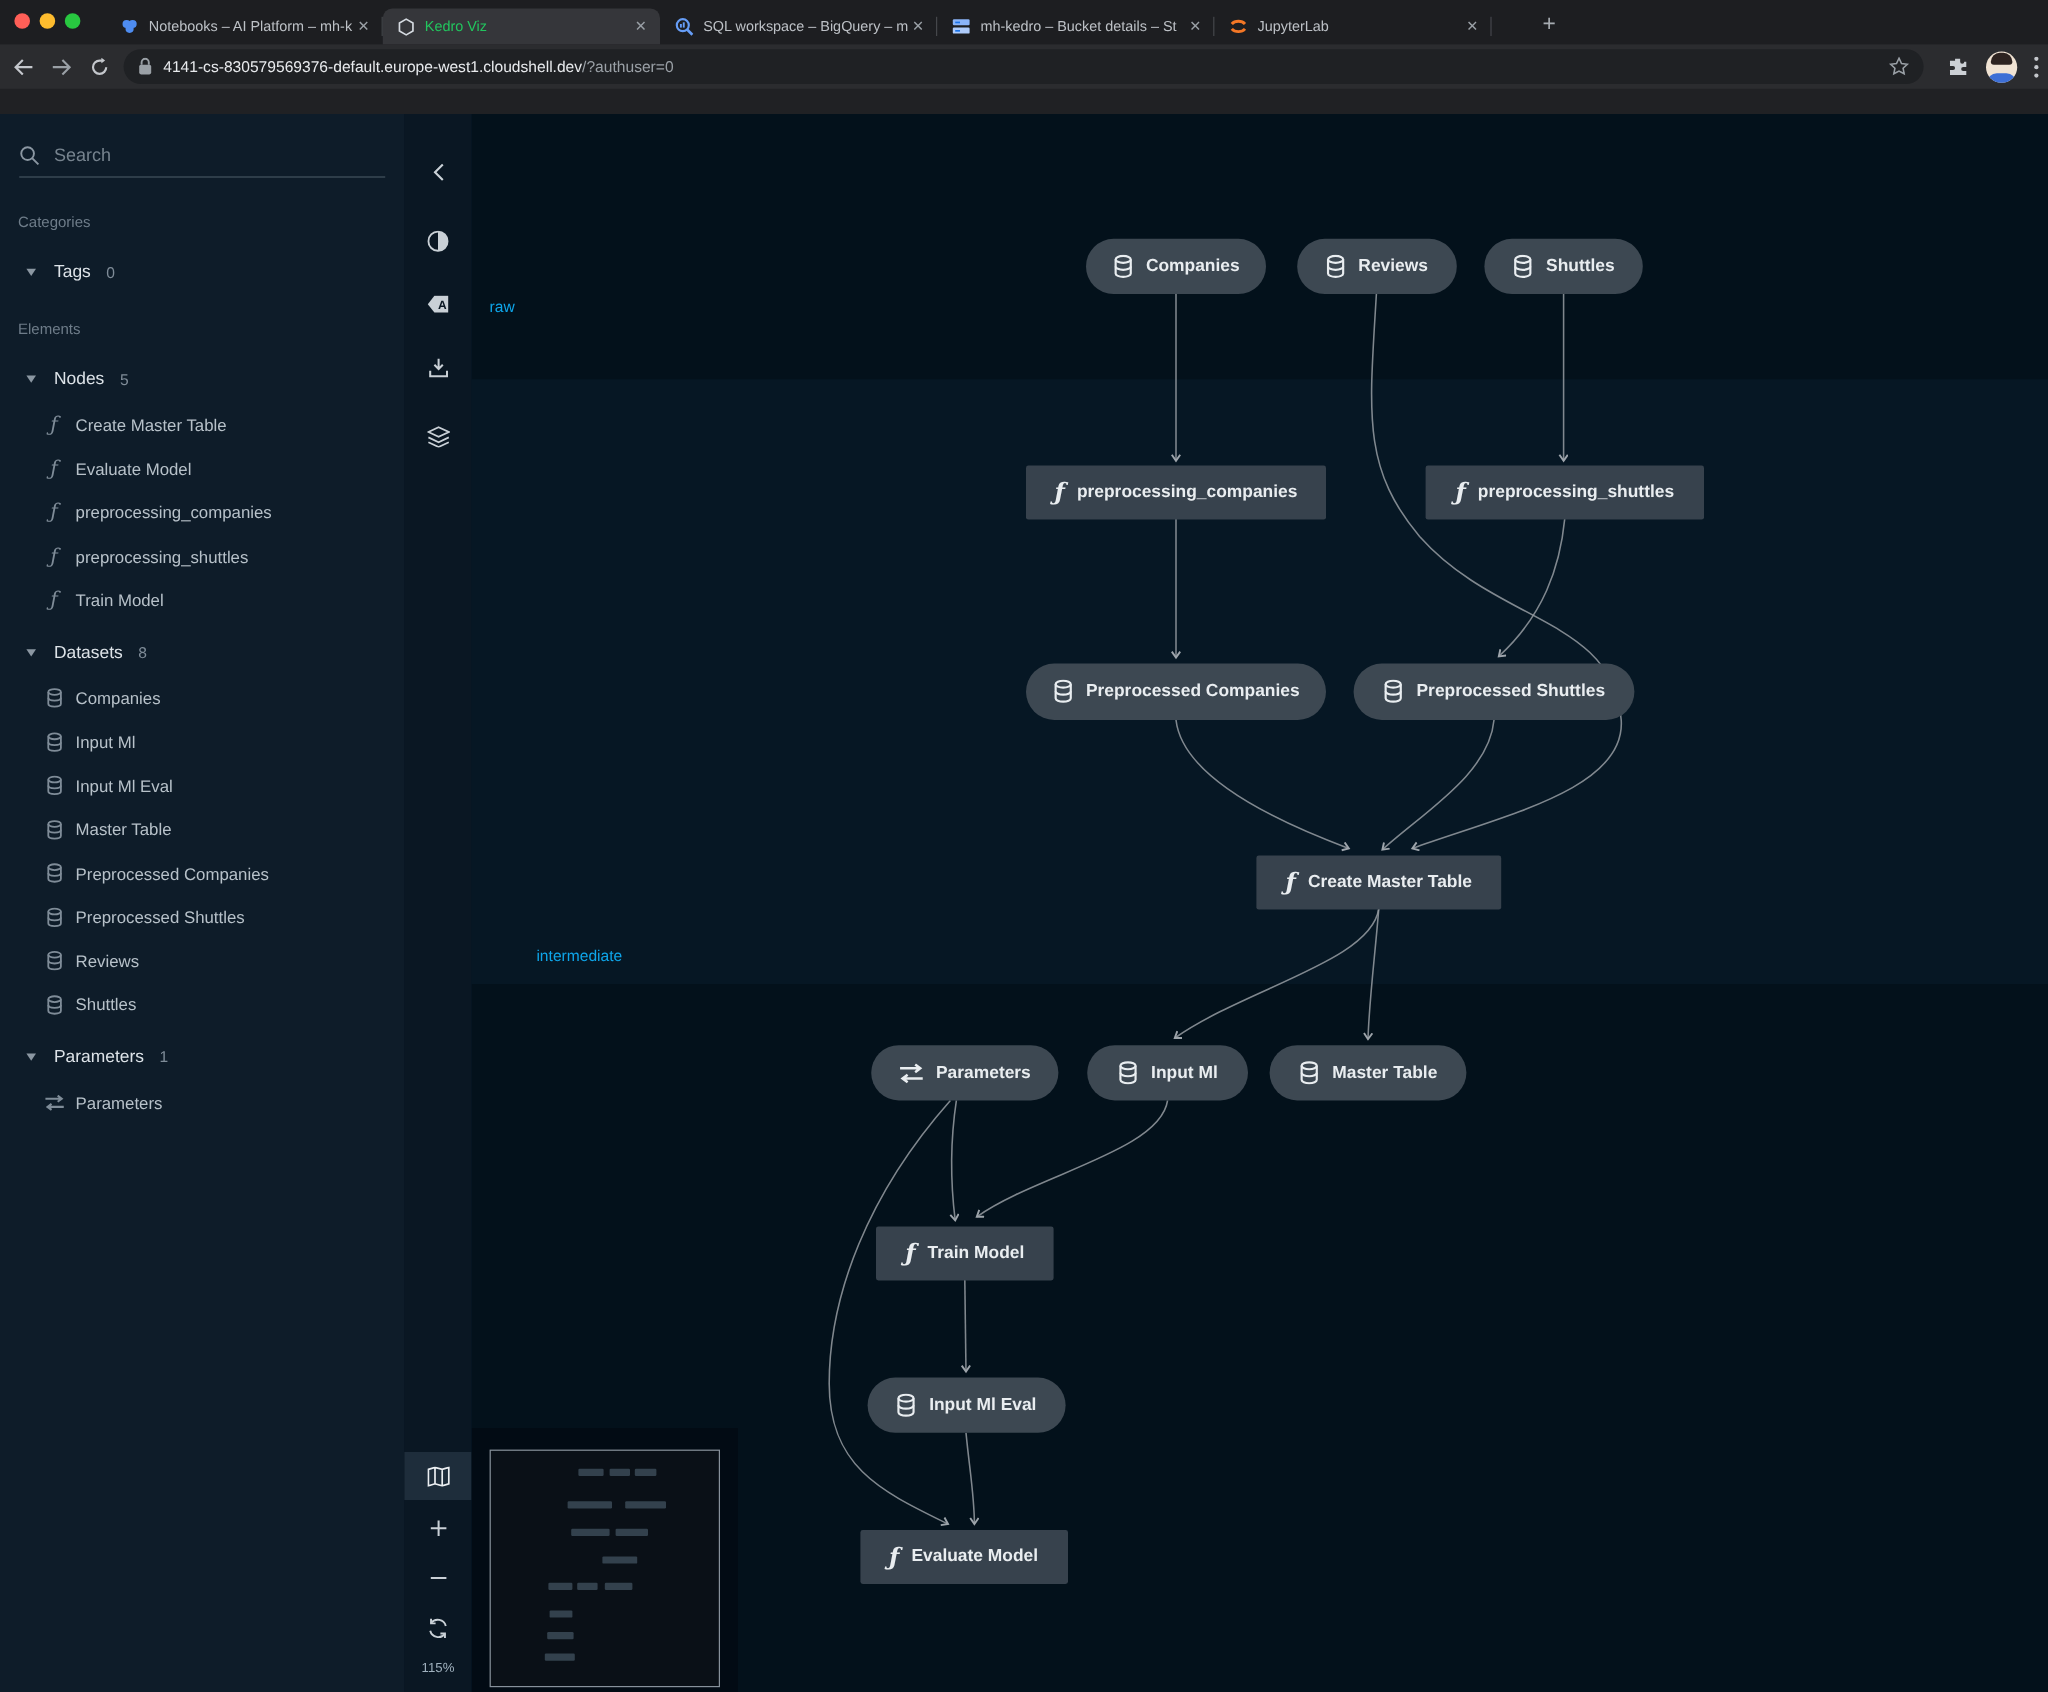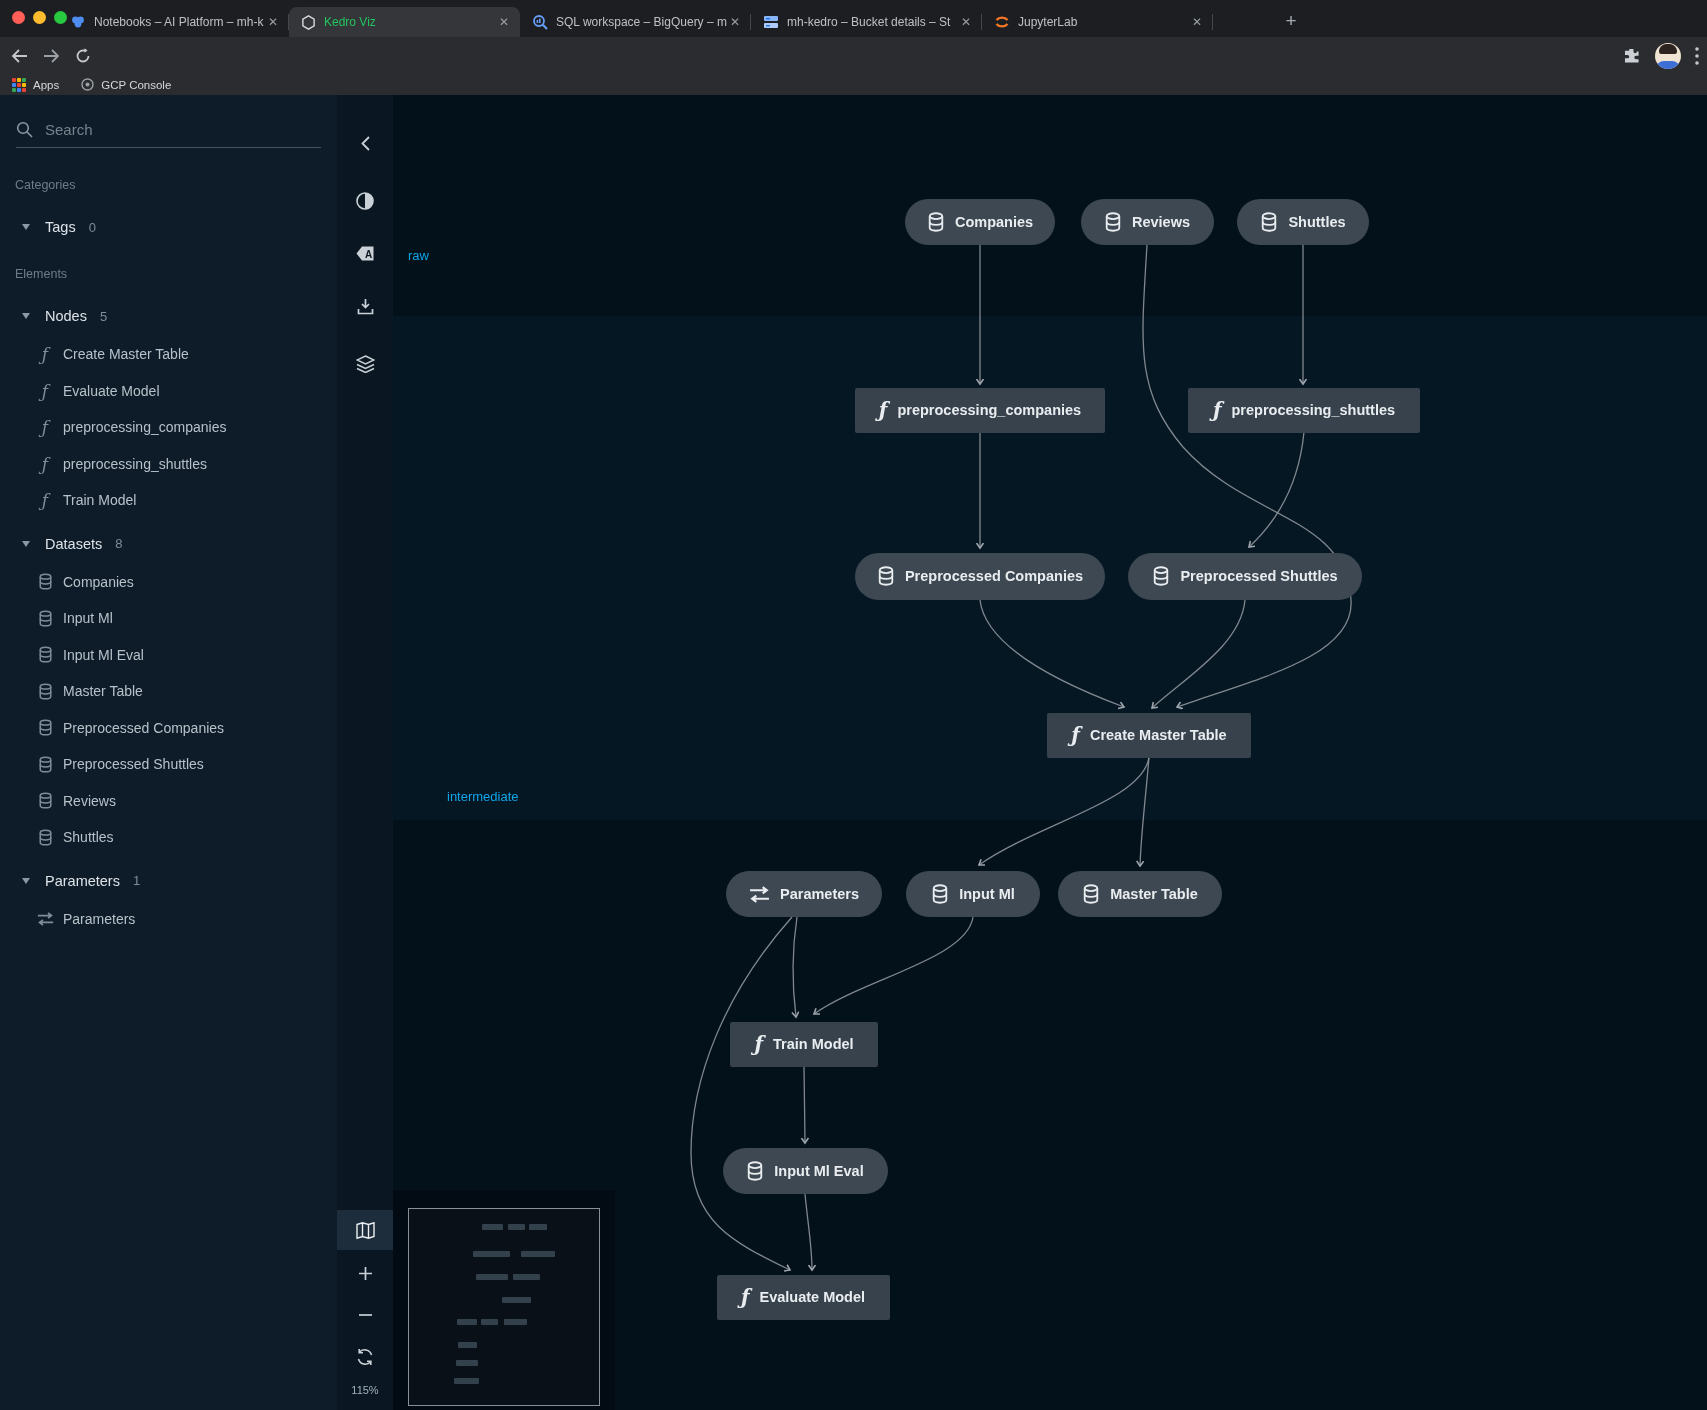--- a/index.html
+++ b/index.html
@@ -5,21 +5,21 @@
   *{box-sizing:border-box;margin:0;padding:0}
   html,body{width:1707px;height:1410px;overflow:hidden}
   body{font-family:"Liberation Sans",sans-serif;background:#061724;position:relative;-webkit-font-smoothing:antialiased}
 
   
   .chrome{position:absolute;top:0;left:0;width:1707px;height:95px;background:#202124}
   .tabstrip{position:relative;height:37px;background:#1d1e21}
   .traffic{position:absolute;left:12px;top:11px;display:flex;gap:8px}
   .light{width:13px;height:13px;border-radius:50%}
   .light.red{background:#ff5f57}.light.yellow{background:#febc2e}.light.green{background:#28c840}
-  .tabs{position:absolute;left:58px;top:7px;height:30px;display:flex}
+  .tabs{position:absolute;left:88px;top:7px;height:30px;display:flex}
   .tab{width:231px;height:30px;display:flex;align-items:center;padding:0 8px 0 12px;position:relative;cursor:default}
   .tab .sep{position:absolute;right:0;top:7px;height:16px;width:1px;background:#45474b}
   .tab.active{background:#35363a;border-radius:8px 8px 0 0}
   .tab-title{flex:1;margin-left:8px;font-size:12px;color:#bdc1c6;white-space:nowrap;overflow:hidden}
   .tab.active .tab-title{color:#22c55e}
   .tab-close{width:16px;height:16px;color:#9aa0a6;font-size:12px;line-height:16px;text-align:center;flex:none}
   .newtab{position:absolute;left:1278px;top:8px;width:26px;height:26px;color:#a6abb1;font-size:19px;line-height:25px;text-align:center;border-radius:50%}
   .toolbar{position:relative;height:37px;background:#2b2c2f;display:flex;align-items:center}
   .navbtn{width:26px;height:26px;margin-left:6px;display:flex;align-items:center;justify-content:center}
   .omnibox{position:absolute;left:103px;top:4px;width:1500px;height:29px;background:#1f2124;border-radius:15px;display:flex;align-items:center;padding:0 12px}
@@ -158,56 +158,43 @@
       <svg width="17" height="14" viewBox="0 0 17 14">
           <path d="M9 1 L15 7 L9 13 M15 7 H1" stroke="#9aa0a6" stroke-width="1.8" fill="none"></path>
         </svg>
     </div>
     <div class="navbtn">
       <svg width="16" height="16" viewBox="0 0 16 16">
           <path d="M13.5 8 A5.5 5.5 0 1 1 8 2.5 H11" stroke="#c4c7cc" stroke-width="1.8" fill="none"></path>
           <path d="M9.5 0.2 L12.6 2.5 L9.5 4.8 Z" fill="#c4c7cc"></path>
         </svg>
     </div>
+    <div class="omnibox">
+      <svg width="12" height="15" viewBox="0 0 12 15">
+          <rect x="1" y="6" width="10" height="8" rx="1.5" fill="#9aa0a6"></rect>
+          <path d="M3 6 V4 a3 3 0 0 1 6 0 V6" stroke="#9aa0a6" stroke-width="1.6" fill="none"></path>
+        </svg>
+      <span class="urltext"><span>4141-cs-830579569376-default.europe-west1.cloudshell.dev</span><span class="urlsuffix">/?authuser=0</span></span>
+      <svg class="omni-star" width="17" height="17" viewBox="0 0 17 17">
+          <path d="M8.5 1.5 l2.1 4.4 4.8 .6 -3.5 3.3 .9 4.7 -4.3 -2.3 -4.3 2.3 .9 -4.7 -3.5 -3.3 4.8 -.6 Z" stroke="#9aa0a6" stroke-width="1.3" fill="none"></path>
+        </svg>
+    </div>
     <div class="toolbar-right">
       <svg width="19" height="19" viewBox="0 0 19 19">
           <path d="M7 2 h5 v3 a2 2 0 0 0 4 0 v-0 h2 v5 h-3 a2 2 0 0 0 0 4 h3 v4 H2 v-5 h3 a2 2 0 0 0 0 -4 H2 V4 h5 Z" fill="#ccd0d5" transform="scale(0.85) translate(1.5,1.5)"></path>
         </svg>
       <div class="avatar">
           <span class="hair"></span>
           <span class="shirt"></span>
         </div>
       <svg width="4" height="18" viewBox="0 0 4 18">
           <circle cx="2" cy="2" r="1.8" fill="#c4c7cc"></circle>
           <circle cx="2" cy="9" r="1.8" fill="#c4c7cc"></circle>
           <circle cx="2" cy="16" r="1.8" fill="#c4c7cc"></circle>
         </svg>
-    </div>
-  </div>
-  <div class="bookmarks">
-    <div class="bm">
-      <span class="apps-grid">
-        <i style="background:#ea4335"></i>
-          <i style="background:#fbbc04"></i>
-          <i style="background:#34a853"></i>
-        <i style="background:#4285f4"></i>
-          <i style="background:#ea4335"></i>
-          <i style="background:#fbbc04"></i>
-        <i style="background:#34a853"></i>
-          <i style="background:#4285f4"></i>
-          <i style="background:#ea4335"></i>
-      </span>
-      <span>Apps</span>
-    </div>
-    <div class="bm">
-      <svg width="13" height="13" viewBox="0 0 13 13">
-          <circle cx="6.5" cy="6.5" r="5.5" stroke="#9aa0a6" stroke-width="1.4" fill="none"></circle>
-          <circle cx="6.5" cy="6.5" r="2" fill="#9aa0a6"></circle>
-        </svg>
-      <span>GCP Console</span>
     </div>
   </div>
 </div>
 
 <div class="app">
 
   <aside class="sidebar">
     <div class="search-row">
       <svg width="17" height="17" viewBox="0 0 17 17">
           <circle cx="7" cy="7" r="5.3" stroke="#8b97a2" stroke-width="1.6" fill="none"></circle>

